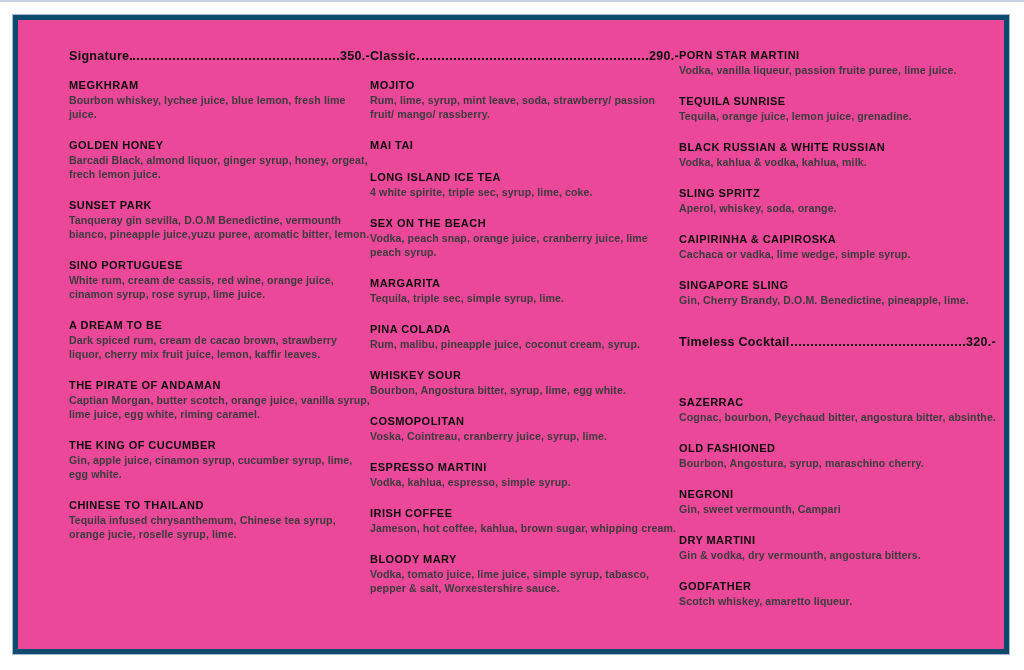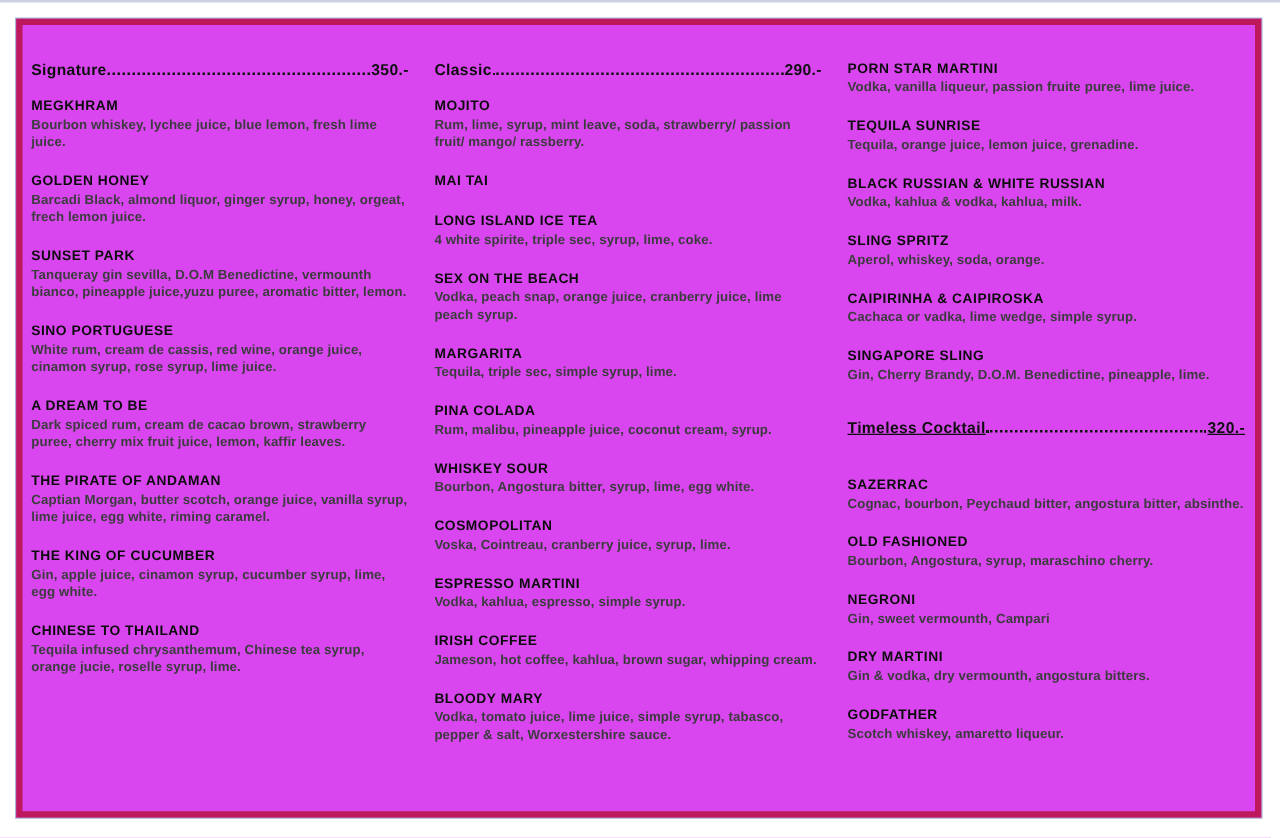--- a/index.html
+++ b/index.html
@@ -21,24 +21,25 @@
     width: 100%;
     height: 2px;
     background: #ccd2e2;
   }
   .menu-border {
     position: absolute;
     left: 13px;
     top: 15px;
     right: 15px;
     bottom: 16px;
-    border: 5px solid #be185d;
+    border: 5px solid #0c4a6e;
     box-shadow: 0 0 0 1px #aab3cf;
-    background: #d946ef;
+    background: #ec4899;
     box-sizing: border-box;
+    padding-left: 44px;
   }
   .columns {
     display: flex;
     justify-content: space-between;
     padding: 28px 8px 10px 7px;
   }
   .col { box-sizing: border-box; }
   .col-1 { width: 302px; }
   .col-2 { width: 310px; }
   .col-3 { width: 318px; }
@@ -72,22 +73,21 @@
   .item-desc {
     font-size: 10.6px;
     color: #3c3c3e;
     letter-spacing: 0.1px;
     line-height: 14px;
     margin-top: 0;
     font-weight: bold;
   }
   .header-timeless {
     margin-top: 27px;
-    margin-bottom: 31px;
-    text-decoration: underline;
+    margin-bottom: 45px;
   }
 </style>
 </head>
 <body>
 
 <div class="page">
   <div class="top-edge-line"></div>
   <div class="menu-border">
     <div class="columns">
 
@@ -114,21 +114,21 @@
               <div class="item-desc">Tanqueray gin sevilla, D.O.M Benedictine, vermounth bianco, pineapple juice,yuzu puree, aromatic bitter, lemon.</div>
             </div>
 
             <div class="menu-item">
               <div class="item-name">SINO PORTUGUESE</div>
               <div class="item-desc">White rum, cream de cassis, red wine, orange juice, cinamon syrup, rose syrup, lime juice.</div>
             </div>
 
             <div class="menu-item">
               <div class="item-name">A DREAM TO BE</div>
-              <div class="item-desc">Dark spiced rum, cream de cacao brown, strawberry puree, cherry mix fruit juice, lemon, kaffir leaves.</div>
+              <div class="item-desc">Dark spiced rum, cream de cacao brown, strawberry liquor, cherry mix fruit juice, lemon, kaffir leaves.</div>
             </div>
 
 
             <div class="menu-item">
               <div class="item-name">THE PIRATE OF ANDAMAN</div>
               <div class="item-desc">Captian Morgan, butter scotch, orange juice, vanilla syrup, lime juice, egg white, riming caramel.</div>
             </div>
 
             <div class="menu-item">
               <div class="item-name">THE KING OF CUCUMBER</div>

